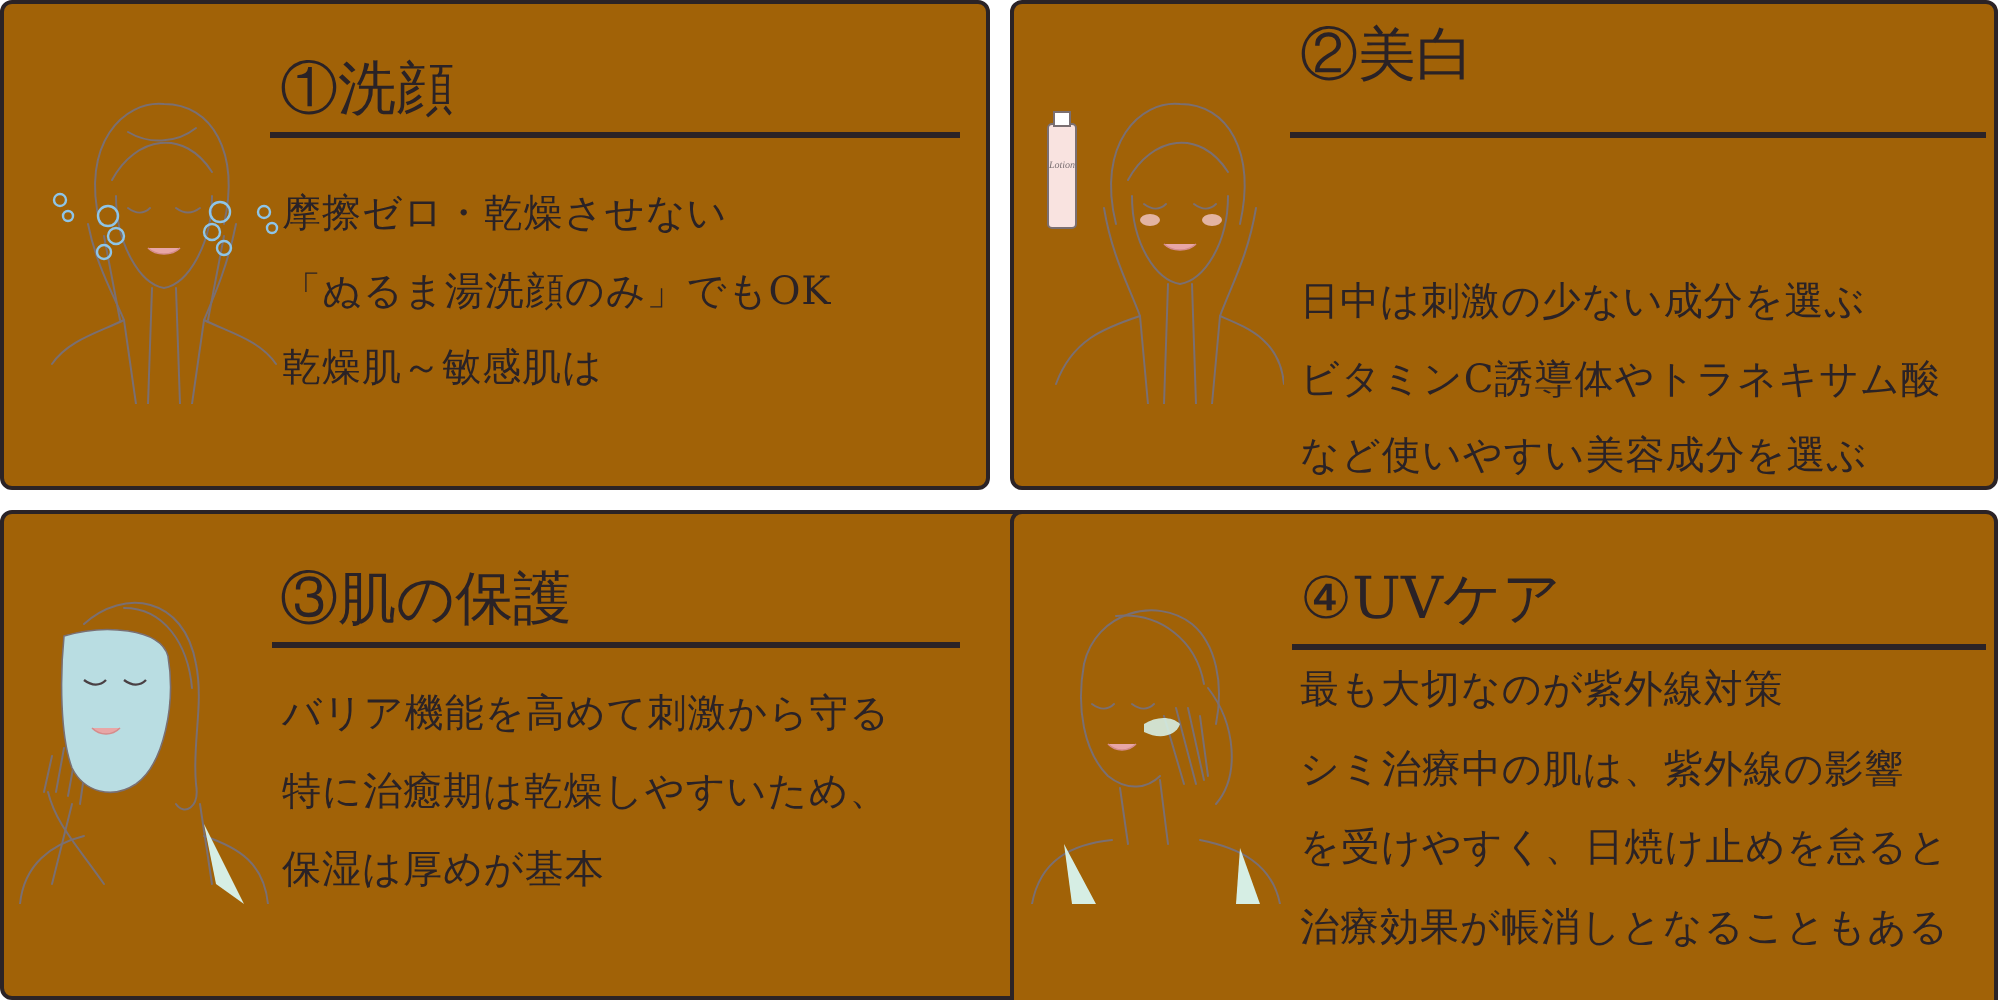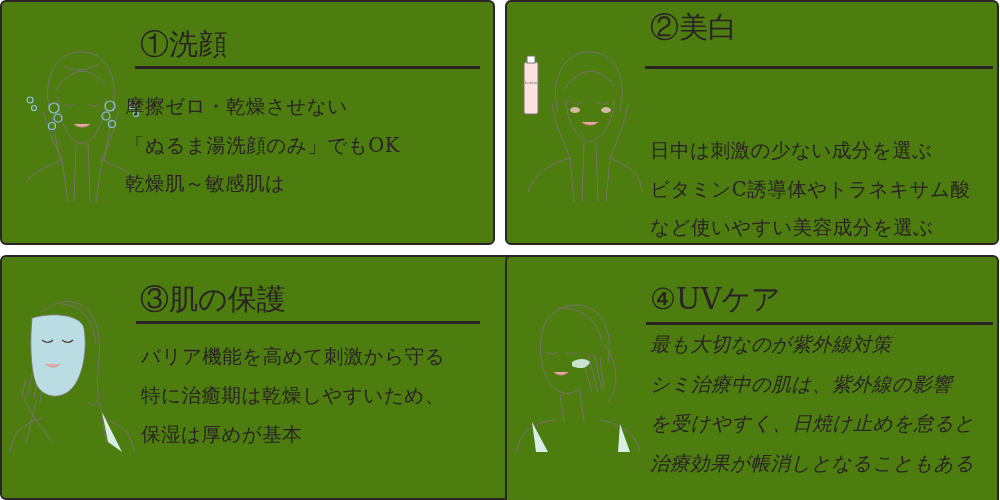--- a/index.html
+++ b/index.html
@@ -1,19 +1,19 @@
 <!DOCTYPE html>
 <html><head>
 <meta charset="utf-8">
 <style>
   html, body { margin:0; padding:0; }
   body { width:1000px; height:500px; background:#ffffff; position:relative; overflow:hidden;
          font-family:"DejaVu Serif","Liberation Serif",serif; color:#2a2226; }
   .card { position:absolute; box-sizing:border-box; border:2px solid #2b2326; border-radius:6px;
-          background:#4d7c0f; overflow:hidden; }
+          background:#a16207; overflow:hidden; }
   .illus { position:absolute; }
   .title { position:absolute; font-size:29px; line-height:32px; letter-spacing:0px; color:#2a2226; white-space:nowrap; }
   .rule { position:absolute; height:3px; background:#2b2326; }
   .body-lines { position:absolute; margin:0; padding:0; list-style:none; }
   .body-lines li { font-size:19.5px; white-space:nowrap; color:#2a2226; letter-spacing:0.5px; }
 </style>
 </head>
 <body>
 
 <section class="card" style="left:0; top:0; width:495px; height:245px;">
@@ -43,21 +43,21 @@
         <circle cx="30" cy="84" r="3.5"></circle>
       <circle cx="88" cy="64" r="5"></circle>
         <circle cx="84" cy="74" r="4"></circle>
         <circle cx="90" cy="82" r="3.5"></circle>
       <circle cx="110" cy="64" r="3"></circle>
         <circle cx="114" cy="72" r="2.5"></circle>
     </g>
   </svg>
   <div class="title" style="left:138px; top:26px;">①洗顔</div>
   <div class="rule" style="left:133px; top:64px; width:345px;"></div>
-  <ul class="body-lines" style="left:123px; top:86px; line-height:38.5px;">
+  <ul class="body-lines" style="left:139px; top:86px; line-height:38.5px;">
     <li>摩擦ゼロ・乾燥させない</li>
     <li>「ぬるま湯洗顔のみ」でもOK</li>
     <li>乾燥肌～敏感肌は</li>
   </ul>
 </section>
 
 <section class="card" style="left:505px; top:0; width:494px; height:245px;">
   <svg class="illus" style="left:5px; top:40px;" width="130" height="160" viewBox="0 0 130 160">
     <g>
       <rect x="12" y="20" width="14" height="52" rx="2" fill="#f9e3e0" stroke="#7a6f72" stroke-width="1"></rect>
@@ -138,19 +138,19 @@
       <path d="M38 60 C42 63 46 63 49 60"></path>
       <path d="M58 60 C62 63 66 63 69 60"></path>
     </g>
     <path d="M64 70 C70 66 78 66 82 70 C80 76 72 78 64 74 Z" fill="#d6eee4" opacity="0.9"></path>
     <path d="M46 80 C50 84 56 84 60 80" fill="#e8a6a6" stroke="#d58c8c" stroke-width="0.8"></path>
     <path d="M24 130 L28 160 L40 160 Z" fill="#d6eee4"></path>
     <path d="M112 132 L110 160 L122 160 Z" fill="#d6eee4"></path>
   </svg>
   <div class="title" style="left:143px; top:26px;">④UVケア</div>
   <div class="rule" style="left:139px; top:65px; width:347px;"></div>
-  <ul class="body-lines" style="left:143px; top:68px; line-height:39.5px;font-style:italic;">
+  <ul class="body-lines" style="left:143px; top:68px; line-height:39.5px;">
     <li>最も大切なのが紫外線対策</li>
     <li>シミ治療中の肌は、紫外線の影響</li>
     <li>を受けやすく、日焼け止めを怠ると</li>
     <li>治療効果が帳消しとなることもある</li>
   </ul>
 </section>
 
 </body></html>

